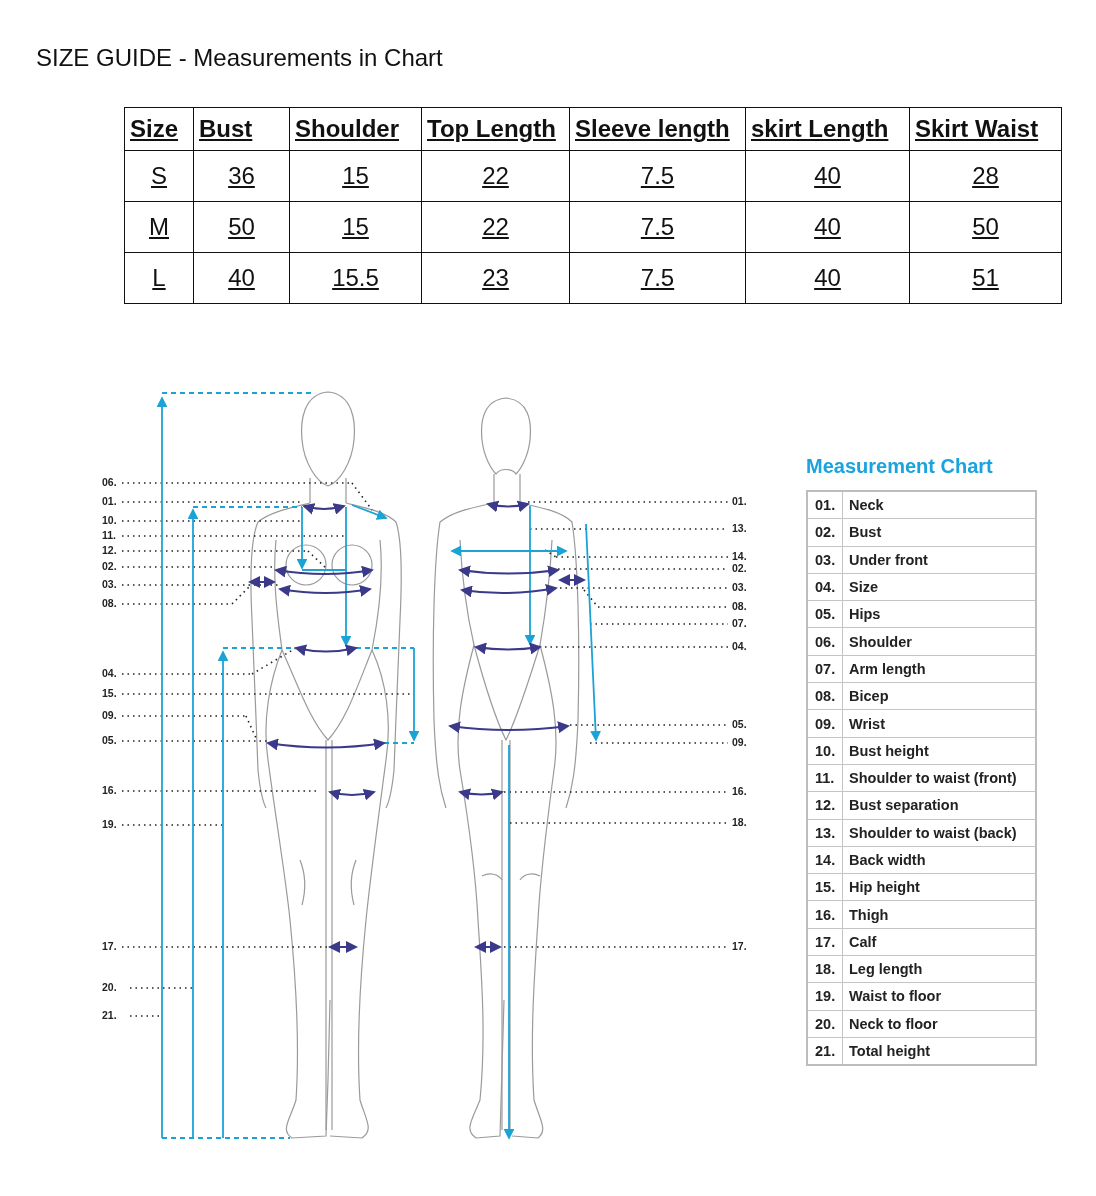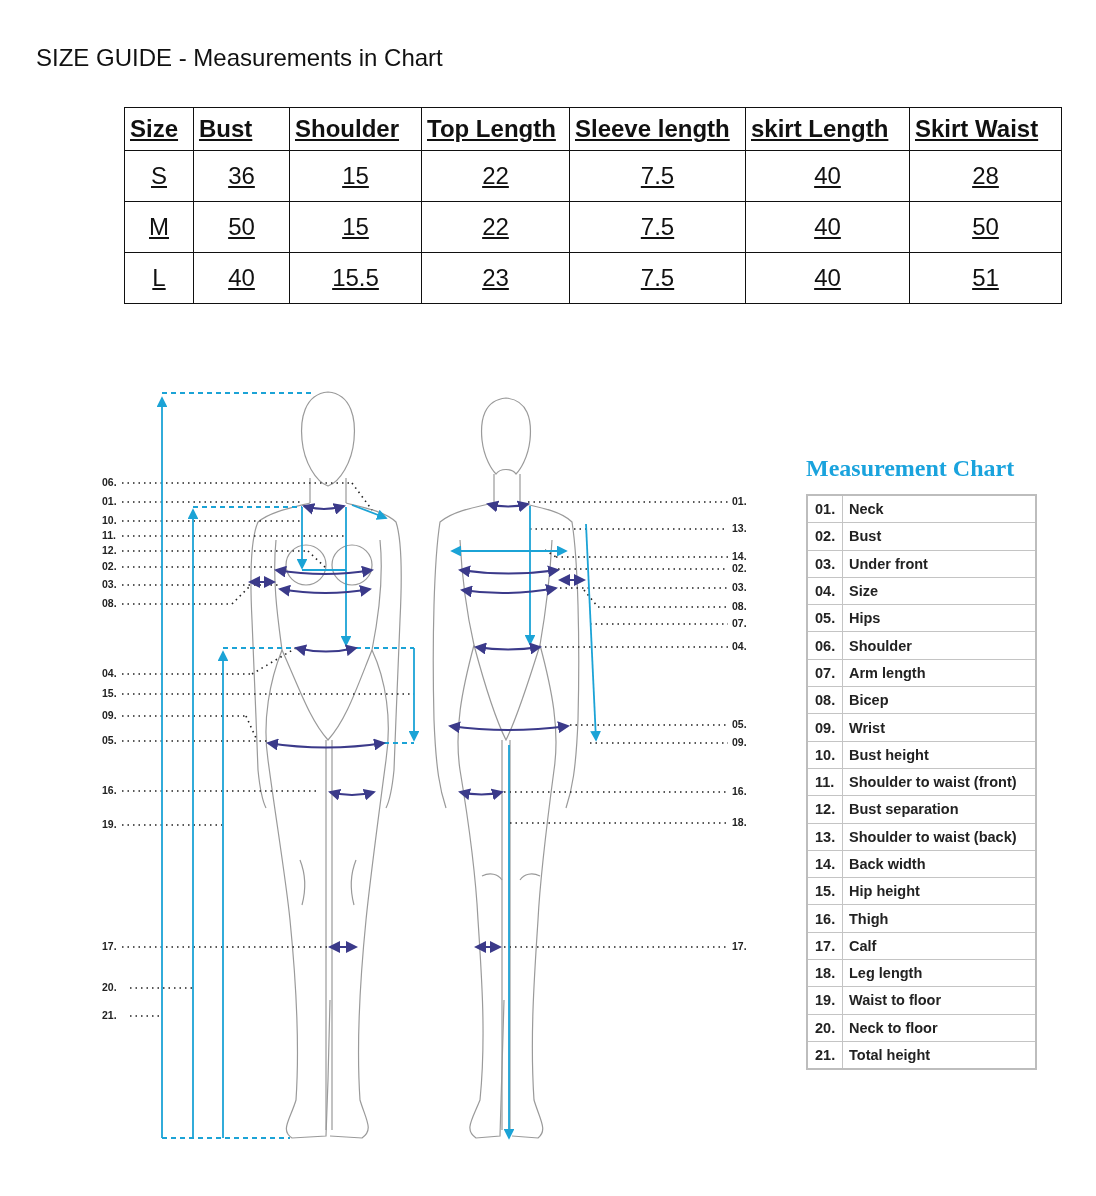--- a/index.html
+++ b/index.html
@@ -4,21 +4,21 @@
 <style>
   html, body { margin: 0; padding: 0; background: #ffffff; }
   body { width: 1096px; height: 1196px; position: relative; overflow: hidden; font-family: "DejaVu Sans", sans-serif; color: #111; }
   .page-title { position: absolute; left: 36px; top: 44px; font-family: "Liberation Sans", sans-serif; font-size: 24px; color: #111; letter-spacing: 0px; }
   table.size-table { position: absolute; left: 124px; top: 107px; border-collapse: collapse; font-family: "Liberation Sans", sans-serif; }
   table.size-table th, table.size-table td { border: 1.5px solid #111; padding: 0; text-decoration: underline; }
   table.size-table th { height: 42px; font-size: 24px; font-weight: bold; text-align: left; padding-left: 5px; white-space: nowrap; }
   table.size-table td { height: 50px; font-size: 24px; text-align: center; }
   .figure { position: absolute; left: 95px; top: 380px; width: 700px; height: 780px; }
   .legend { position: absolute; left: 806px; top: 455px; }
-  .legend-title { font-family: Liberation Serif, serif; font-weight: bold; font-size: 24px; color: #1aa3dd; margin-bottom: 12px; white-space: nowrap; }
+  .legend-title { font-family: Liberation Sans, sans-serif; font-weight: bold; font-size: 20px; color: #1aa3dd; margin-bottom: 12px; white-space: nowrap; }
   table.legend-table { border-collapse: collapse; font-family: "Liberation Sans", sans-serif; border: 2px solid #bdbdbd; }
   table.legend-table td { border: 1.5px solid #c4c4c4; height: 26.3px; padding: 0 6px; font-size: 14.5px; font-weight: bold; color: #222; }
   table.legend-table td.num { width: 23px; padding-left: 7px; padding-right: 4px; }
   table.legend-table td.lbl { width: 180px; white-space: nowrap; }
   .figlbl { font-family: "Liberation Sans", sans-serif; font-weight: bold; font-size: 10.5px; fill: #222; }
 </style>
 </head>
 <body>
 
 <div class="page-title">SIZE GUIDE - Measurements in Chart</div>

